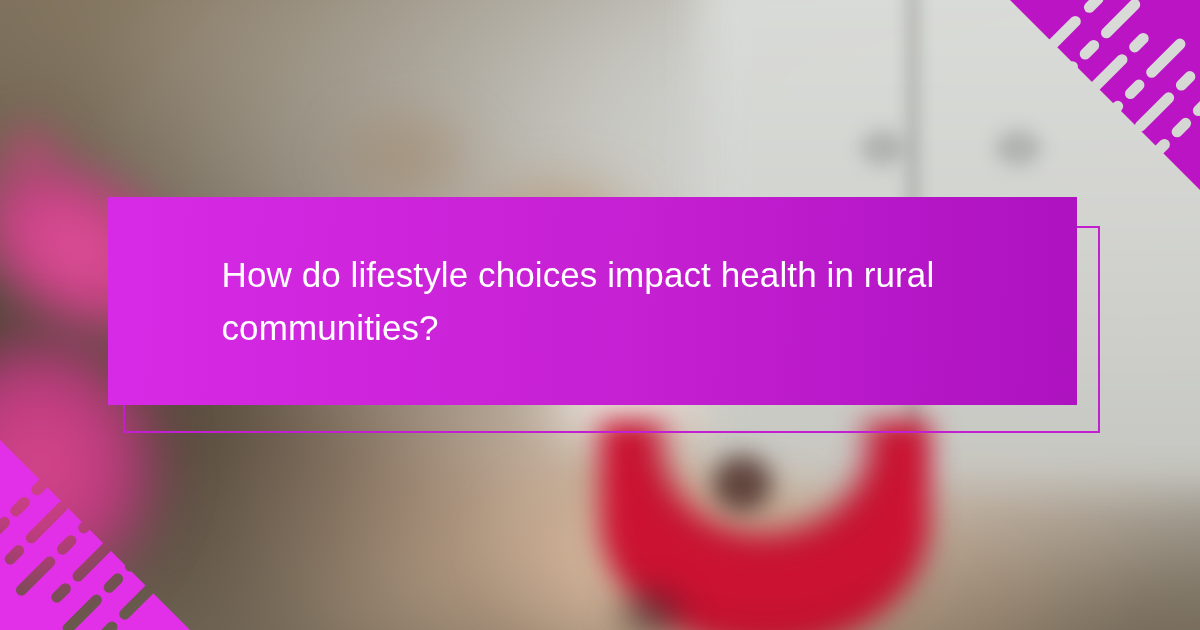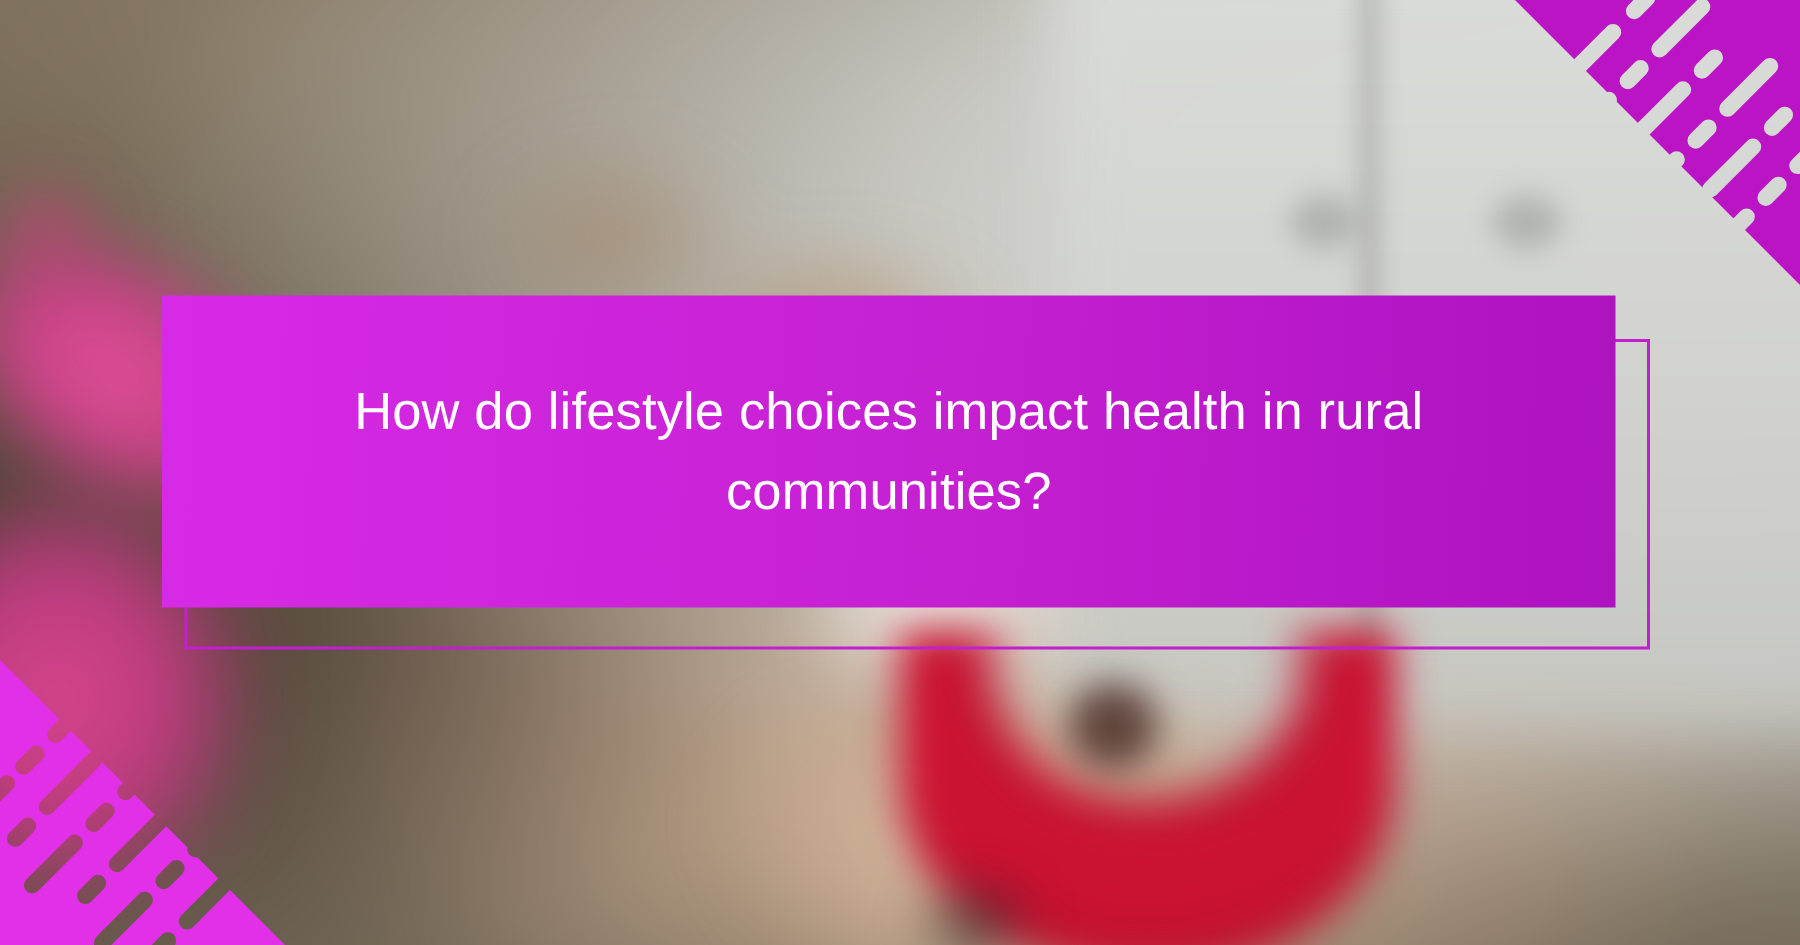--- a/index.html
+++ b/index.html
@@ -134,21 +134,21 @@
     background:linear-gradient(92deg, #d72ae6 0%, #d026de 22%, #c520d2 55%, #b416c6 85%, #ae13c0 100%);
     display:flex;
     align-items:center;
     justify-content:center;
   }
   #banner-text {
     color:#ffffff;
     font-size:35px;
     line-height:1.52;
     font-weight:400;
-    text-align:center;
+    text-align:left;
     letter-spacing:.1px;
     max-width:790px;
     padding:0 24px;
   }
 </style>
 </head>
 <body>
 
 <div id="card">
 

